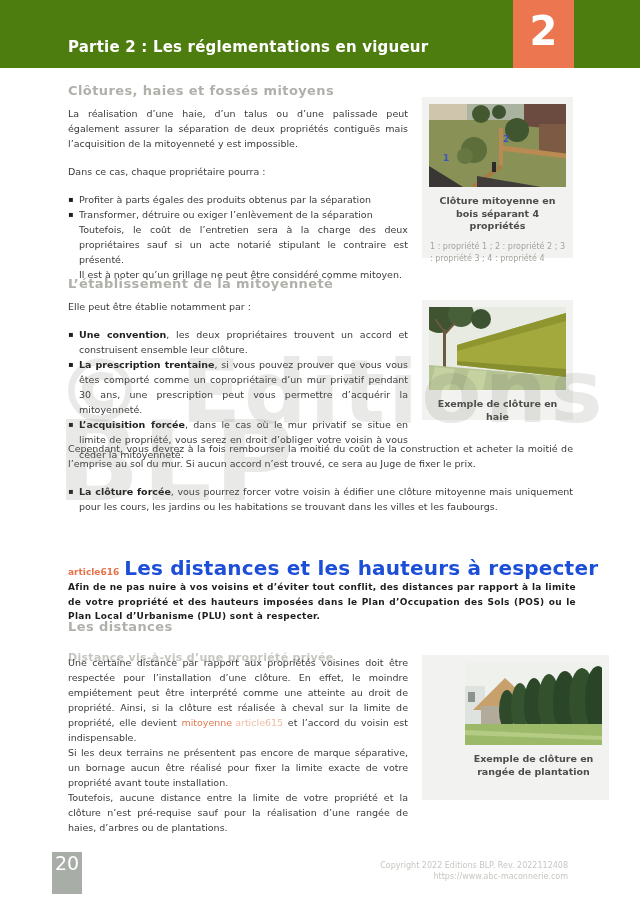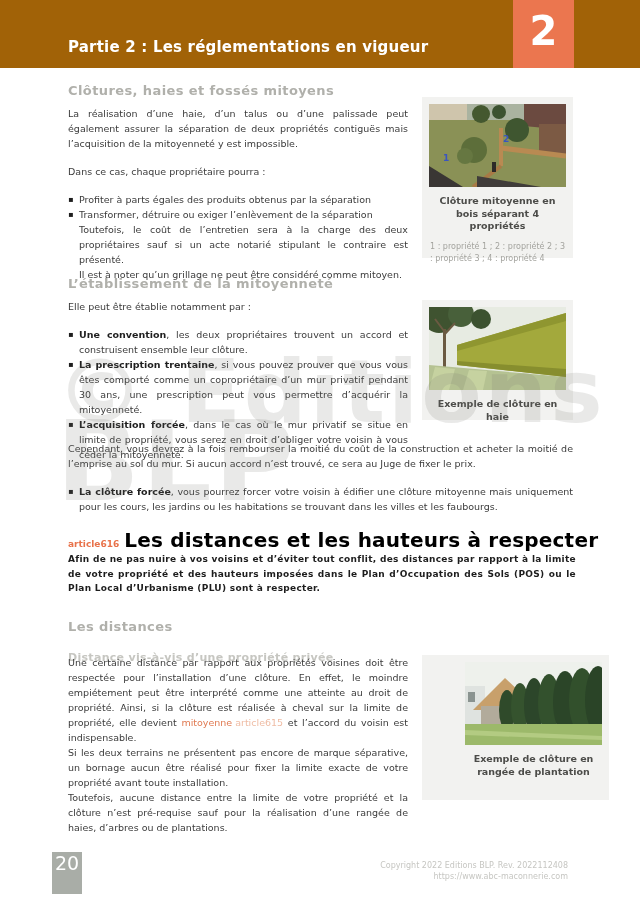--- a/index.html
+++ b/index.html
@@ -1,46 +1,46 @@
 <!DOCTYPE html>
 <html><head>
 <meta charset="utf-8">
 <style>
   html,body { margin:0; padding:0; background:#ffffff; }
   .page {
     position:relative; width:640px; height:897px; background:#ffffff;
     font-family:"DejaVu Sans","Liberation Sans",sans-serif; overflow:hidden;
   }
   
-  .header-bar { position:absolute; left:0; top:0; width:640px; height:68px; background:#a16207; z-index:2; }
+  .header-bar { position:absolute; left:0; top:0; width:640px; height:68px; background:#4d7c0f; z-index:2; }
   .header-title { position:absolute; left:68px; top:38px; font-size:15px; font-weight:bold; color:#ffffff; letter-spacing:0.2px; }
   .chapter-badge { position:absolute; left:513px; top:0; width:61px; height:68px; background:#eb764f; display:flex; align-items:center; justify-content:center; }
   .chapter-badge span { color:#ffffff; font-size:40px; font-weight:bold; margin-top:-6px; }
 
   
   .sec-title { font-size:13px; font-weight:bold; color:#b0b0ab; letter-spacing:0.4px; margin:0 0 8px 0; }
   .body-text, .para { font-size:9.5px; line-height:15px; color:#3b3b3b; text-align:justify; }
   .para { margin:0 0 13px 0; }
   .para.tight { margin:0; }
   .bullet-row { display:flex; font-size:9.5px; line-height:15px; color:#3b3b3b; }
   .bullet-marker { flex:none; width:11px; font-size:8px; line-height:15px; color:#1e1e1e; }
   .bullet-content { flex:1; text-align:justify; }
   .b { font-weight:bold; color:#1e1e1e; }
 
   
   .sec1 { position:absolute; left:68px; top:83px; width:340px; z-index:2; }
   .sec2 { position:absolute; left:68px; top:276px; width:340px; z-index:2; }
   .block-full { position:absolute; left:68px; top:441px; width:505px; z-index:2; }
-  .heading-block { position:absolute; left:68px; top:528px; width:508px; z-index:2; }
+  .heading-block { position:absolute; left:68px; top:556px; width:508px; z-index:2; }
   .sec3-titles { position:absolute; left:68px; top:619px; width:360px; z-index:2; }
   .sec3-body { position:absolute; left:68px; top:655px; width:340px; z-index:2; }
 
   .heading-line { display:flex; align-items:baseline; }
   .article-ref { color:#e8724a; font-weight:bold; font-size:9px; margin-right:5px; flex:none; }
-  .main-heading { font-size:20px; font-weight:bold; color:#000000; letter-spacing:0.2px; white-space:nowrap; }
+  .main-heading { font-size:20px; font-weight:bold; color:#1d4ed8; letter-spacing:0.2px; white-space:nowrap; }
   .heading-intro { font-weight:bold; color:#1d1d1d; font-size:9px; line-height:14.5px; text-align:justify; letter-spacing:0.3px; }
   .sub-title { font-size:11px; font-weight:bold; color:#c6c6c1; letter-spacing:0.3px; margin-top:17px; }
 
   .link-orange { color:#e07a52; cursor:pointer; }
   .ref-light { color:#efbca4; cursor:pointer; margin-left:3px; }
 
   
   .fig { position:absolute; left:422px; width:151px; background:#f2f2f0; z-index:2; }
   .fig1 { top:97px; height:161px; }
   .fig2 { top:300px; height:120px; }

